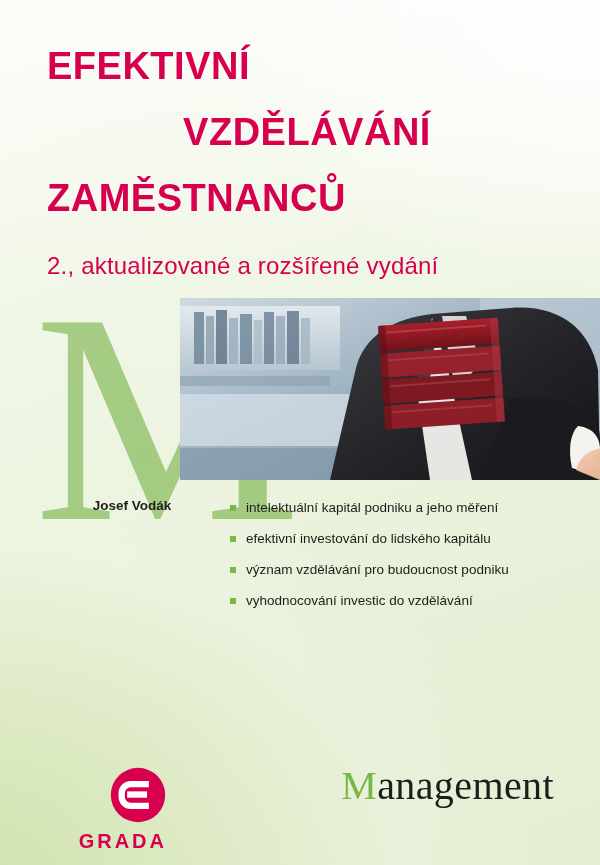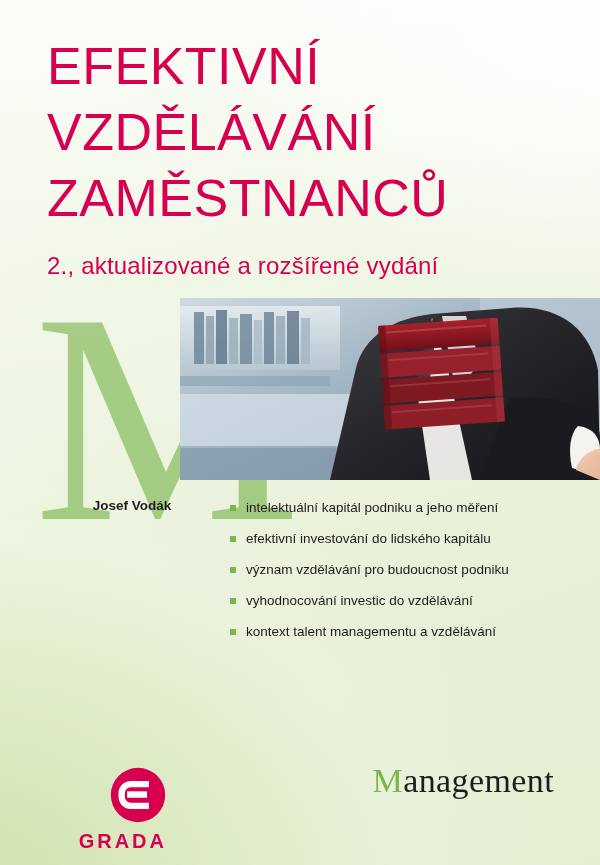--- a/index.html
+++ b/index.html
@@ -47,29 +47,29 @@
 
   
   .title-block {
     position: absolute;
     left: 47px;
     top: 38px;
     width: 520px;
   }
   .title-line {
     font-family: "Liberation Sans", sans-serif;
-    font-weight: 400;
-    font-size: 52px;
+    font-weight: 700;
+    font-size: 38px;
     line-height: 56px;
     letter-spacing: 0.5px;
     color: #d6004f;
     margin: 0 0 10px 0;
     white-space: nowrap;
   }
-  .title-line:nth-child(2) { margin-top: 8px; }
+  .title-line:nth-child(2) { margin-top: 8px; text-align: center; }
   .title-line:nth-child(3) { margin-top: 8px; }
 
   .subtitle {
     position: absolute;
     left: 47px;
     top: 252px;
     font-size: 24px;
     color: #d6004f;
     font-weight: 400;
     letter-spacing: 0.2px;
@@ -154,21 +154,21 @@
     margin-top: 2px;
     padding-left: 2px;
   }
 
   
   .management {
     position: absolute;
     right: 46px;
     top: 762px;
     font-family: "Liberation Serif", serif;
-    font-size: 34px;
+    font-size: 40px;
     color: #1d1d1b;
     letter-spacing: 0.4px;
     white-space: nowrap;
   }
   .management .m-green {
     color: #7ab648;
     font-family: "Liberation Serif", serif;
   }
 </style>
 </head>
@@ -270,21 +270,20 @@
 
   <div class="authors">
     <div class="author">Josef Vodák</div>
   </div>
 
   <ul class="bullets">
     <li>intelektuální kapitál podniku a jeho měření</li>
     <li>efektivní investování do lidského kapitálu</li>
     <li>význam vzdělávání pro budoucnost podniku</li>
     <li>vyhodnocování investic do vzdělávání</li>
-    <li>kontext talent managementu a vzdělávání</li>
   </ul>
 
   <div class="grada">
     <svg class="grada-mark" viewBox="0 0 64 64" xmlns="http://www.w3.org/2000/svg">
       <circle cx="32" cy="32" r="30" fill="#d6004f"></circle>
       <path d="M44 20 H24 a10 10 0 0 0 -10 10 v4 a10 10 0 0 0 10 10 h20" fill="none" stroke="#ffffff" stroke-width="7" stroke-linecap="butt"></path>
       <rect x="20" y="28" width="22" height="7" fill="#ffffff"></rect>
     </svg>
     <div class="grada-word">GRADA</div>
   </div>

